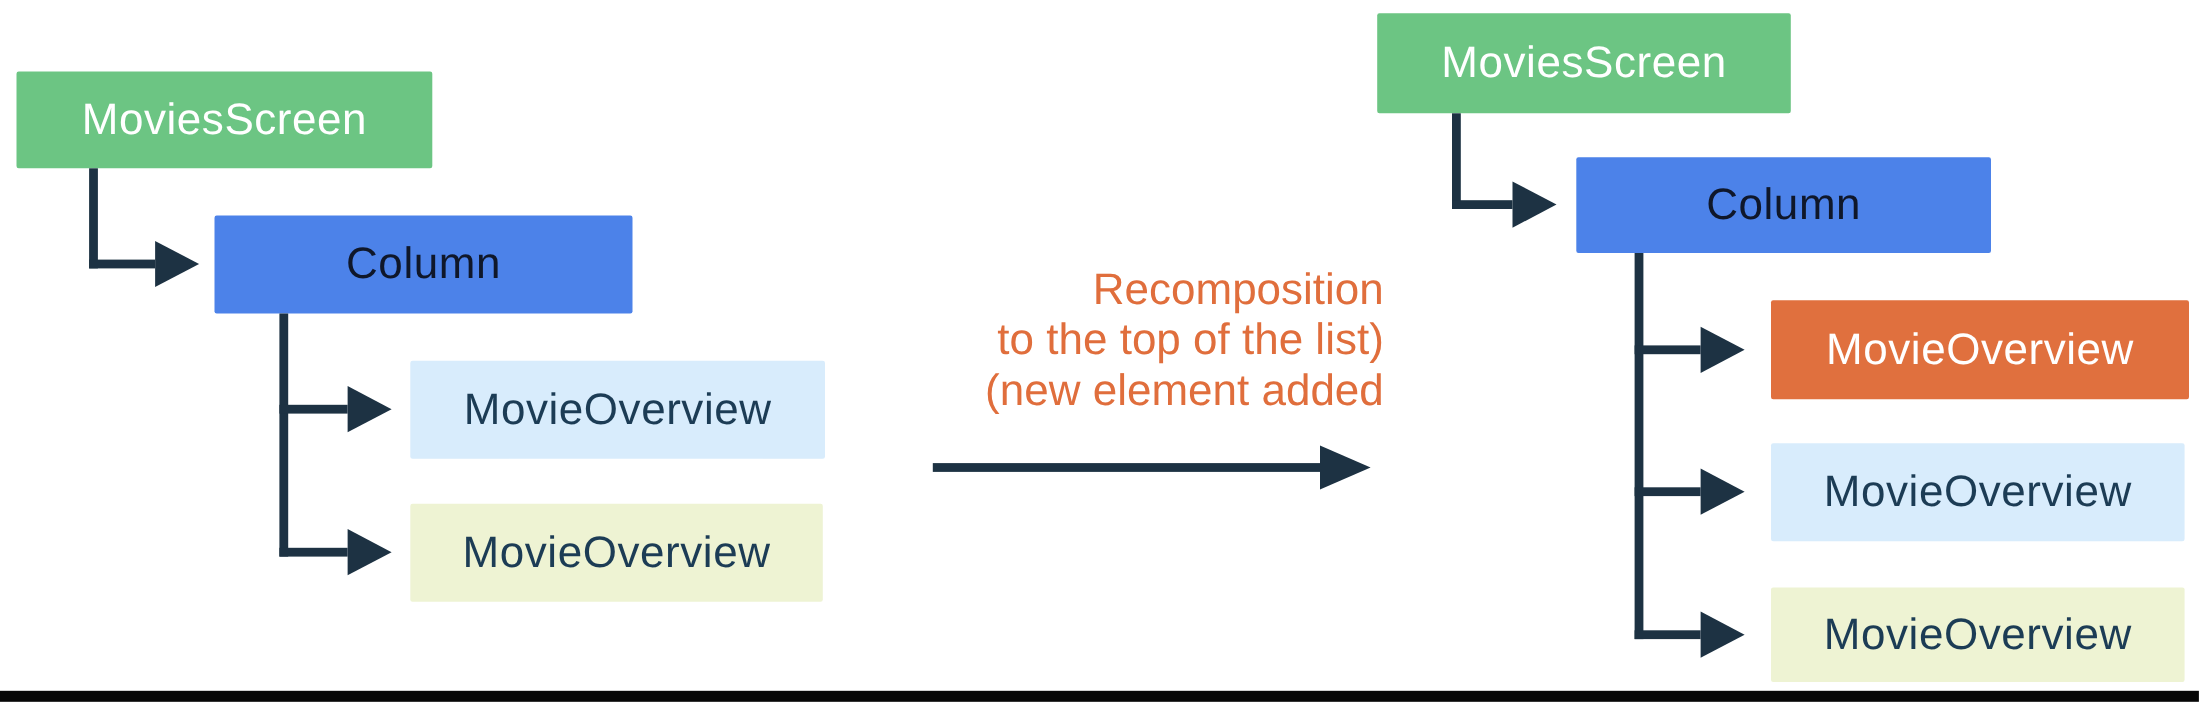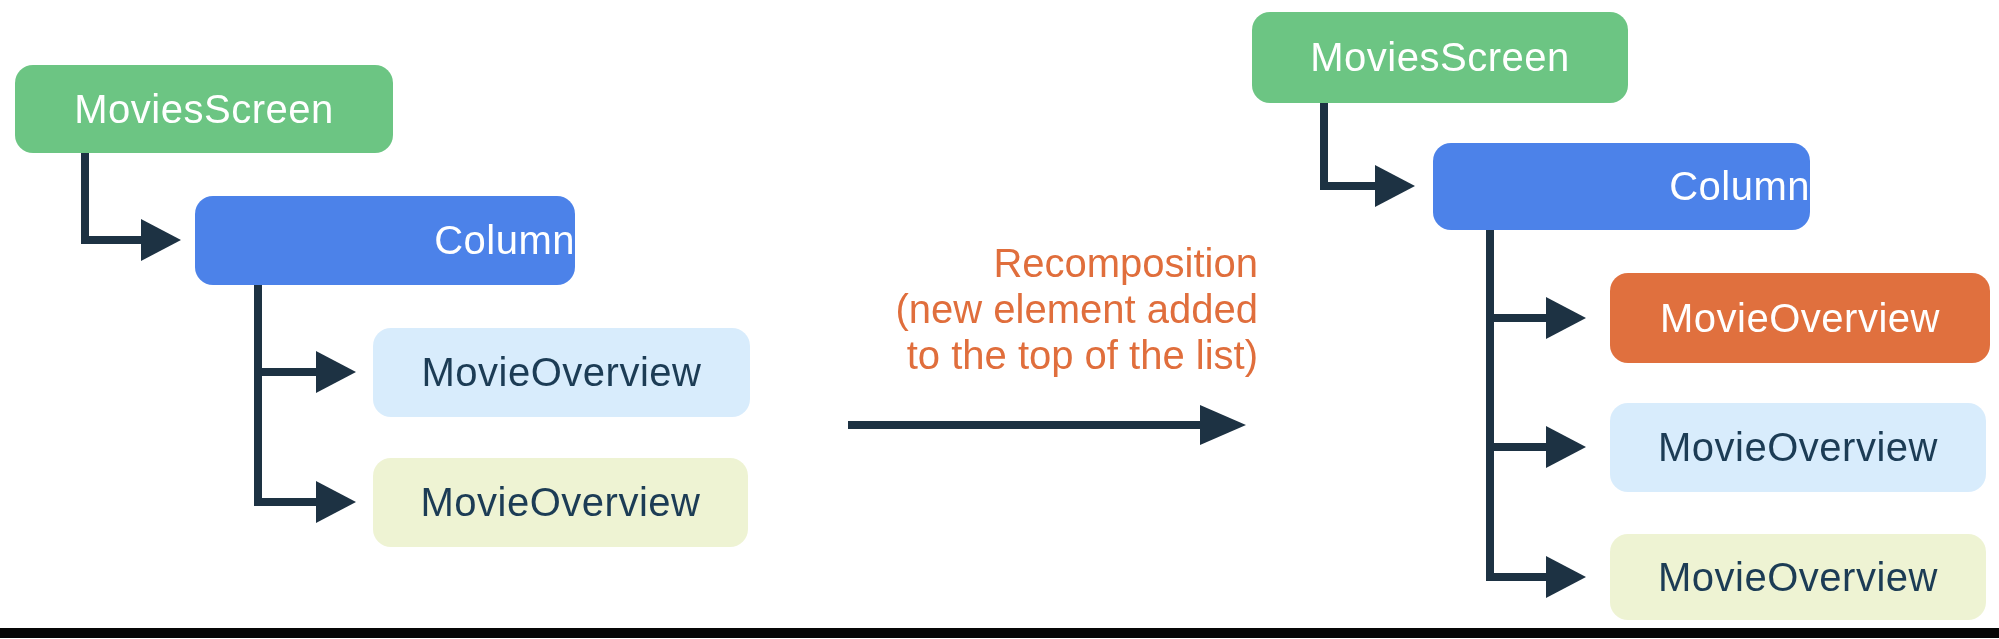--- a/index.html
+++ b/index.html
@@ -6,30 +6,30 @@
   .canvas {
     position: relative;
     width: 1999px;
     height: 639px;
     background: var(--background, #ffffff);
     font-family: "Liberation Sans", "DejaVu Sans", sans-serif;
     overflow: hidden;
   }
   .node {
     position: absolute;
-    border-radius: 18px;
+    border-radius: 2px;
     display: flex;
     align-items: center;
     justify-content: center;
     font-size: 40px;
     font-weight: 500;
     letter-spacing: 0.5px;
   }
   .node.green        { background: var(--green, #6cc583); color: #ffffff; }
-  .node.blue         { background: var(--blue, #4c82e9); color: #ffffff; justify-content: flex-end; }
+  .node.blue         { background: var(--blue, #4c82e9); color: #0f172a; }
   .node.orange       { background: var(--orange, #e0703e); color: #ffffff; }
   .node.light-blue   { background: var(--light-blue, #d8ecfc); color: var(--dark-text, #1c3c55); }
   .node.light-yellow { background: var(--light-yellow, #eef3d3); color: var(--dark-text, #1c3c55); }
 
   .vline, .hline {
     position: absolute;
     background: var(--connector, #1d3243);
   }
   .arrowhead {
     position: absolute;
@@ -87,22 +87,22 @@
       <span>MovieOverview</span>
     </div>
     <div class="node light-yellow" style="left:373px; top:458px; width:375px; height:89px;">
       <span>MovieOverview</span>
     </div>
   </div>
 
   <div>
     <div class="transition-text">
       <div>Recomposition</div>
+      <div>to the top of the list)</div>
       <div>(new element added</div>
-      <div>to the top of the list)</div>
     </div>
     <div class="hline" style="left:848px; top:421px; width:352px; height:8px;"></div>
     <div class="arrowhead big" style="left:1200px; top:405px;"></div>
   </div>
 
   <div>
     <div class="node green" style="left:1252px; top:12px; width:376px; height:91px;">
       <span>MoviesScreen</span>
     </div>
 

